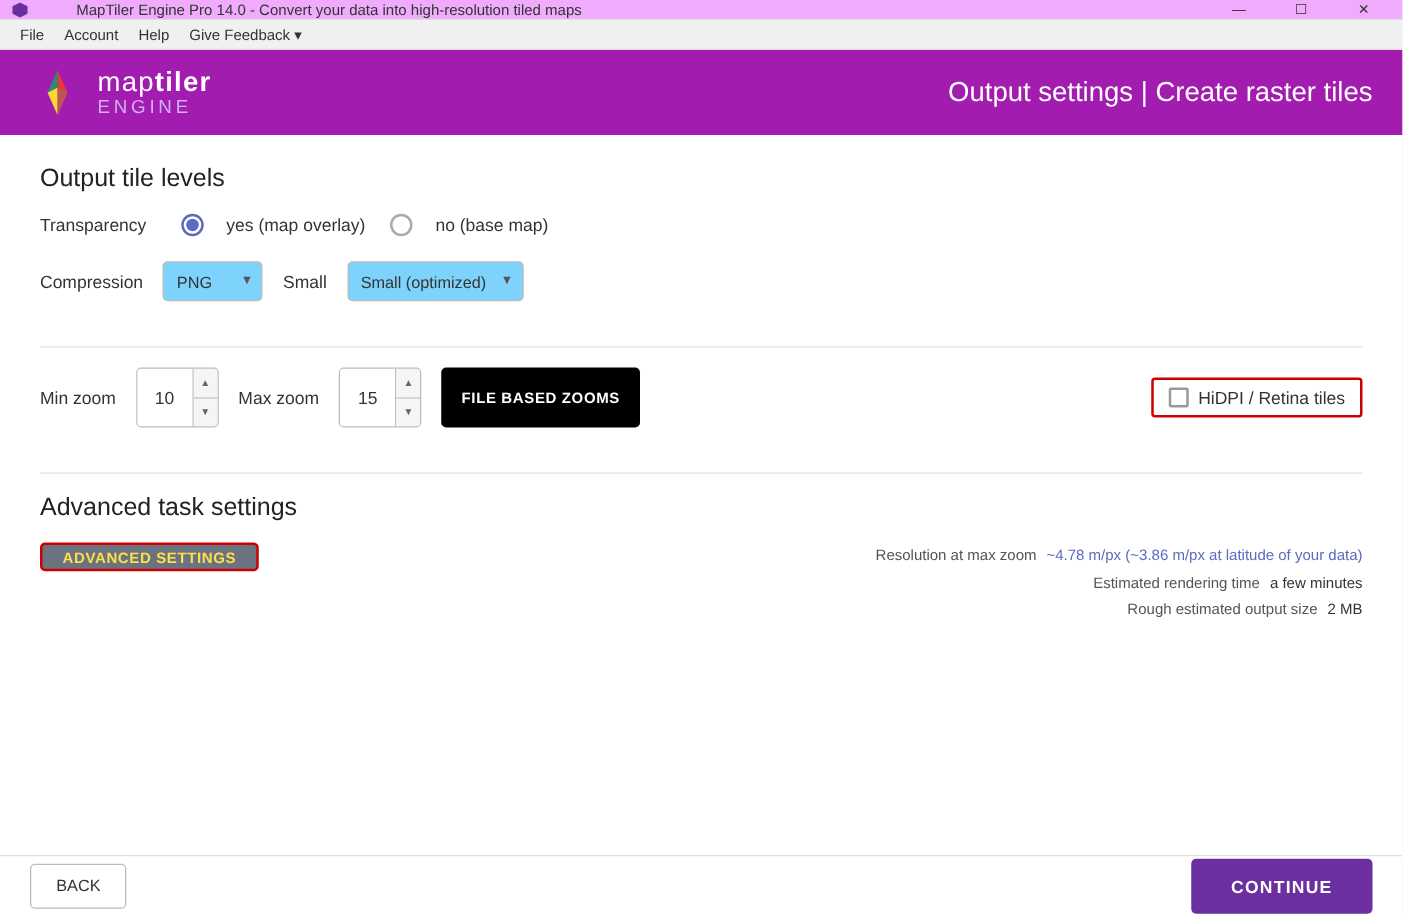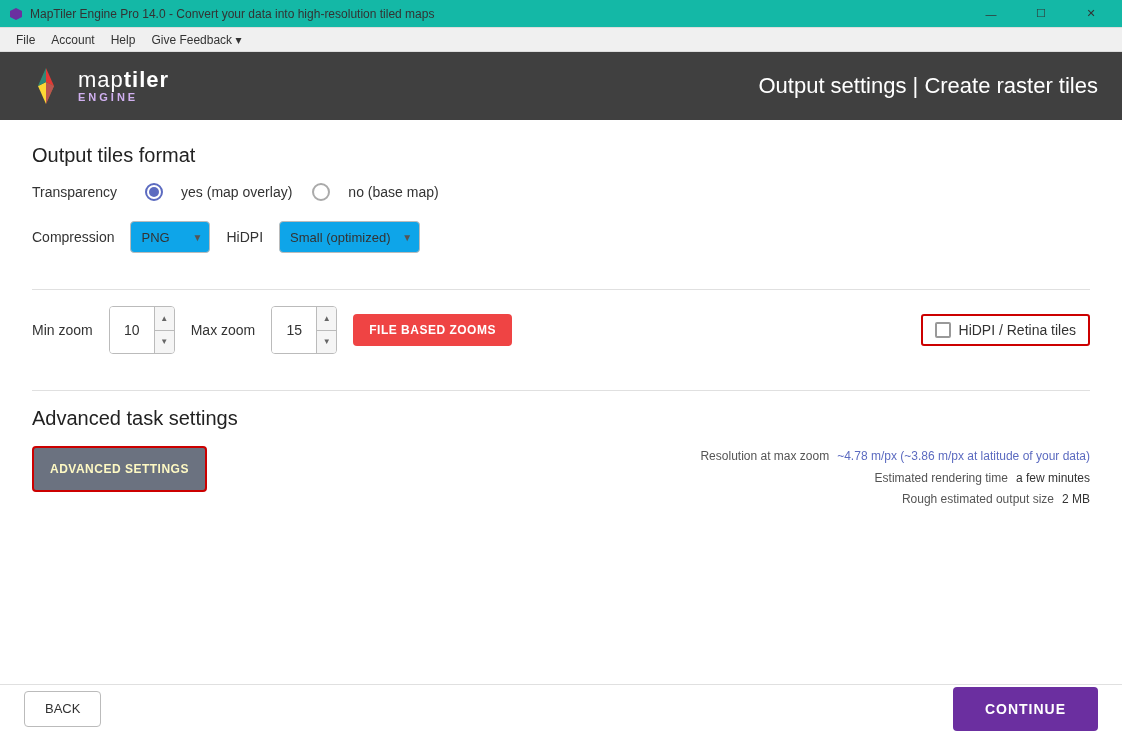--- a/index.html
+++ b/index.html
@@ -8,27 +8,28 @@
       background: #f0f0f0;
       width: 1122px;
       height: 732px;
       overflow: hidden;
       display: flex;
       flex-direction: column;
     }
 
     
     .titlebar {
-      background: #14b8a6;
-      height: 28px;
+      background: #f0abfc;
+      height: 16px;
       display: flex;
       align-items: center;
       padding: 0 8px;
       border-bottom: 1px solid #ddd;
       user-select: none;
+      gap: 31px;
     }
     .titlebar-icon {
       width: 16px; height: 16px; margin-right: 6px;
     }
     .titlebar-title {
       font-size: 12px;
       color: #333;
       flex: 1;
     }
     .titlebar-controls {
@@ -58,21 +59,21 @@
       border-radius: 2px;
       text-align: right;
     }
     .menubar-feedback {
       color: #333;
       font-size: 12px;
     }
 
     
     .header-banner {
-      background: #404040;
+      background: #a21caf;
       height: 68px;
       display: flex;
       align-items: center;
       padding: 0 24px;
       justify-content: space-between;
     }
     .logo-area {
       display: flex;
       align-items: center;
       gap: 10px;
@@ -83,23 +84,23 @@
     .logo-name {
       color: white;
       font-size: 22px;
       font-weight: 300;
       letter-spacing: 1px;
       line-height: 1;
     }
     .logo-name strong { font-weight: 700; }
     .logo-engine {
       color: #d0b0f0;
-      font-size: 11px;
+      font-size: 15px;
       letter-spacing: 3px;
-      font-weight: 700;
+      font-weight: 400;
       text-transform: uppercase;
     }
     .header-title {
       color: white;
       font-size: 22px;
       font-weight: 300;
     }
 
     
     .main-content {
@@ -164,21 +165,21 @@
     .field-label {
       font-size: 14px; color: #333; text-align: center;
     }
     .dropdown-wrapper {
       position: relative; display: inline-flex; align-items: center;
     }
     .dropdown-wrapper select {
       height: 32px;
       border: 1px solid #bbb;
       border-radius: 4px;
-      background: #0ea5e9;
+      background: #7dd3fc;
       padding: 0 28px 0 10px;
       font-size: 13px;
       color: #333;
       appearance: none;
       cursor: pointer;
       min-width: 80px;
     }
     .dropdown-arrow {
       position: absolute; right: 8px; top: 50%; transform: translateY(-50%);
       pointer-events: none; font-size: 10px; color: #555;
@@ -220,22 +221,22 @@
       width: 20px; border-left: 1px solid #bbb;
     }
     .spinner-btn {
       flex: 1; display: flex; align-items: center; justify-content: center;
       font-size: 8px; color: #666; cursor: pointer;
       background: #f5f5f5;
     }
     .spinner-btn:first-child { border-bottom: 1px solid #bbb; }
 
     .file-based-btn {
-      height: 32px;
-      background: #ef4444;
+      height: 48px;
+      background: #000000;
       color: white;
       border: none;
       border-radius: 4px;
       padding: 0 16px;
       font-size: 12px;
       font-weight: 600;
       letter-spacing: 0.5px;
       cursor: pointer;
       text-transform: uppercase;
     }
@@ -262,23 +263,23 @@
     
     .advanced-section {
       margin-bottom: 16px;
     }
     .advanced-row {
       display: flex;
       align-items: flex-start;
       gap: 32px;
     }
     .advanced-settings-btn {
-      height: 46px;
+      height: 23px;
       background: #6b7280;
-      color: #fef9c3;
+      color: #fde047;
       border: 2px solid #cc0000;
       border-radius: 4px;
       padding: 0 16px;
       font-size: 12px;
       font-weight: 600;
       letter-spacing: 0.5px;
       cursor: pointer;
       text-transform: uppercase;
       white-space: nowrap;
     }
@@ -379,21 +380,21 @@
       </div>
       <div class="logo-engine">ENGINE</div>
     </div>
   </div>
   <div class="header-title">Output settings | Create raster tiles</div>
 </div>
 
 <div class="main-content">
 
   <div class="output-section">
-    <div class="section-title">Output tiles format</div>
+    <div class="section-title">Output tile levels</div>
 
     <div class="transparency-row">
       <span class="transparency-label">Transparency</span>
       <label class="radio-option">
         <div class="radio-circle selected">
           <div class="radio-inner"></div>
         </div>
         <span>yes (map overlay)</span>
       </label>
       <label class="radio-option">
@@ -405,21 +406,21 @@
     <div class="compression-row">
       <span class="field-label">Compression</span>
       <div class="dropdown-wrapper">
         <select>
           <option>PNG</option>
           <option>JPEG</option>
           <option>WEBP</option>
         </select>
         <span class="dropdown-arrow">▼</span>
       </div>
-      <span class="field-label">HiDPI</span>
+      <span class="field-label">Small</span>
       <div class="dropdown-wrapper">
         <select>
           <option>Small (optimized)</option>
           <option>Normal</option>
           <option>Large</option>
         </select>
         <span class="dropdown-arrow">▼</span>
       </div>
     </div>
   </div>

